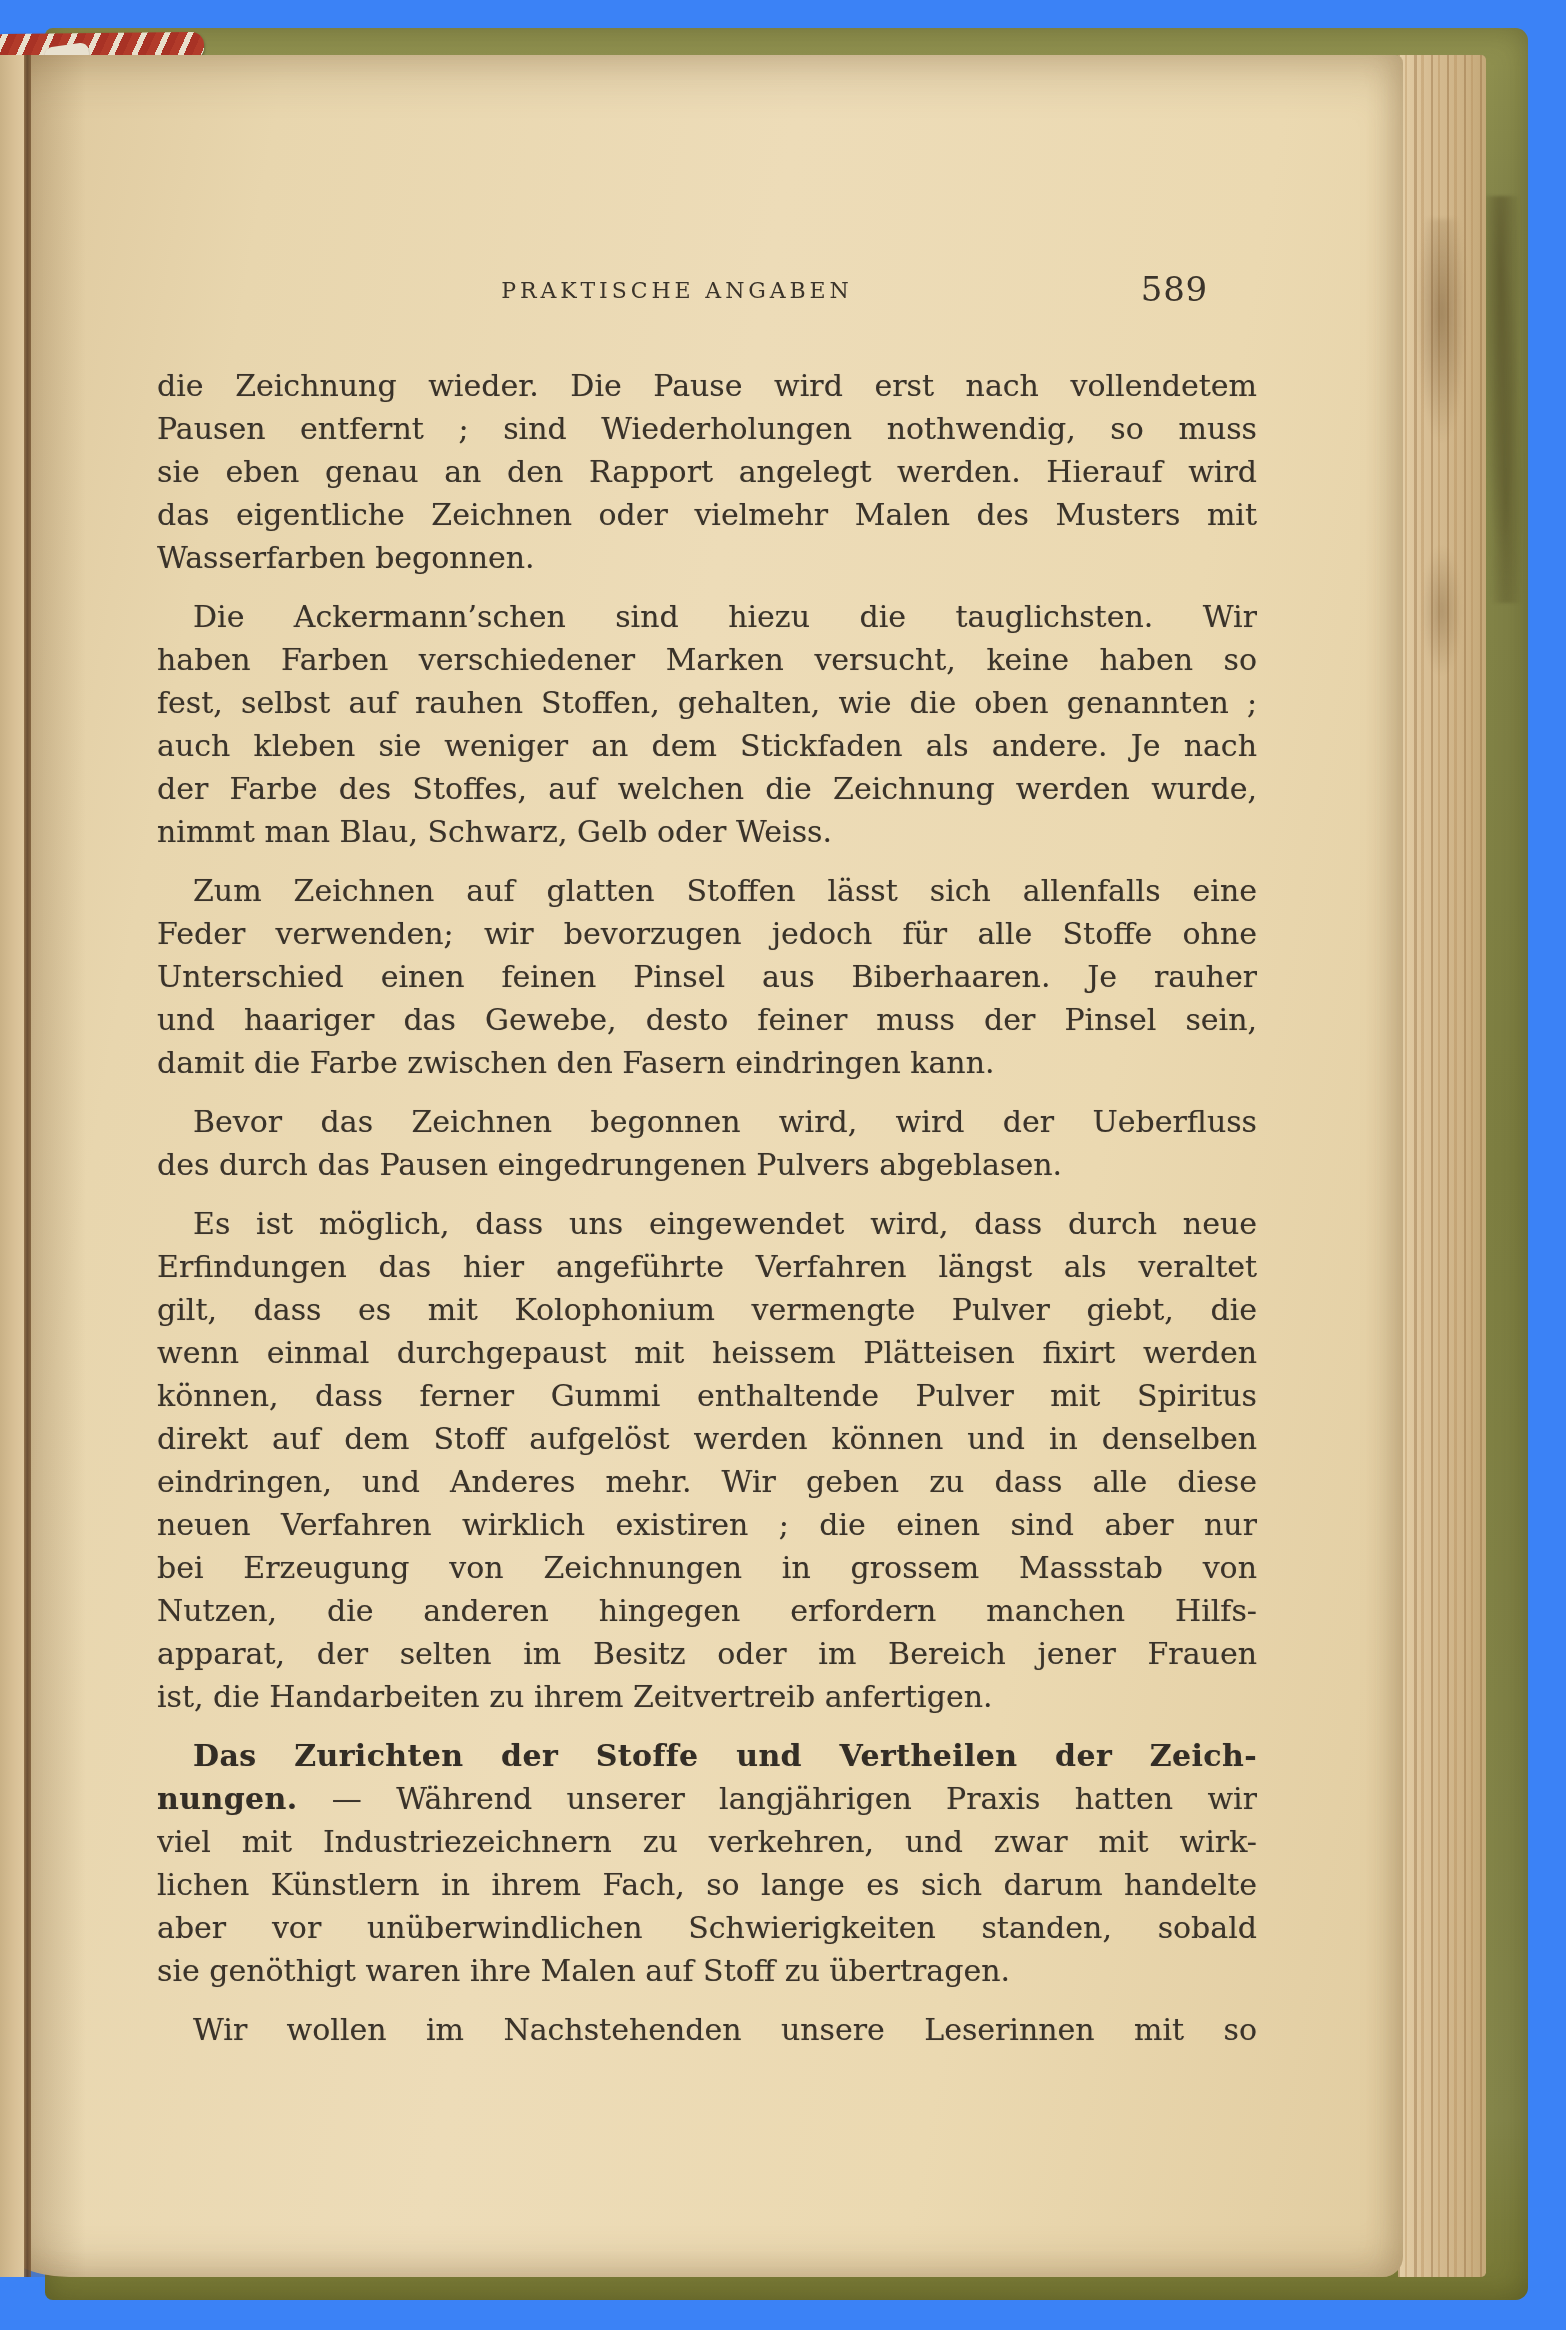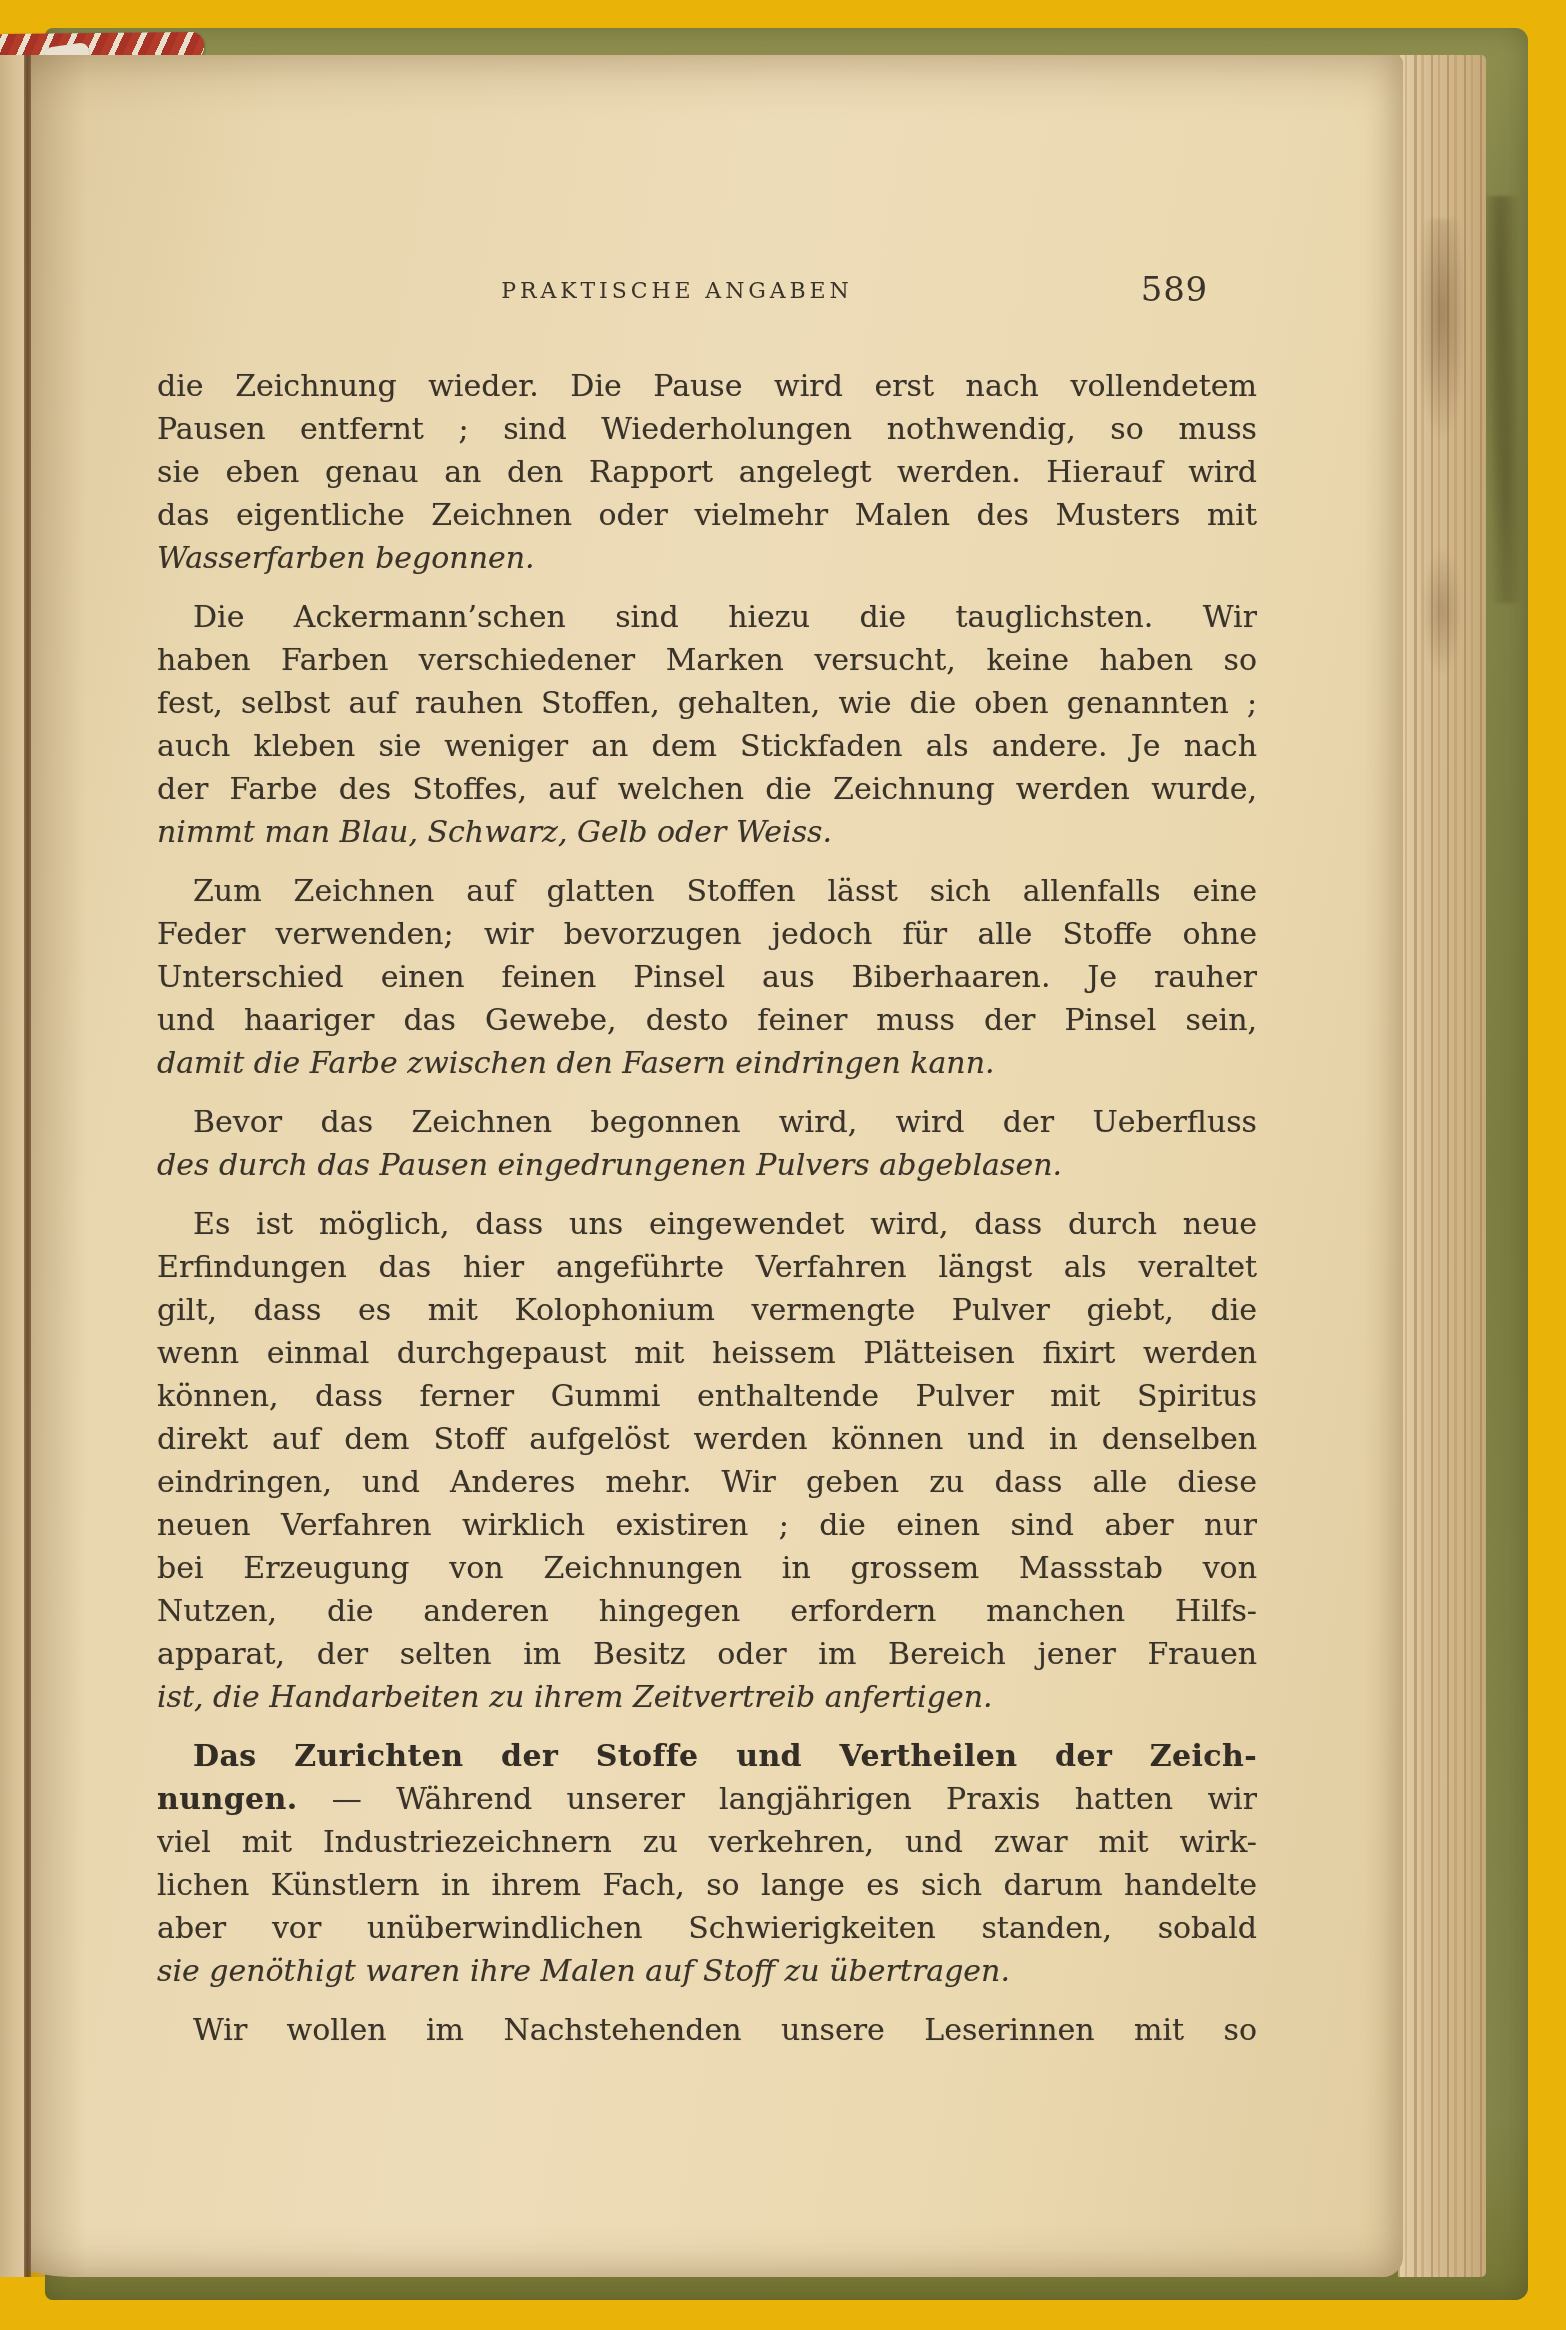--- a/index.html
+++ b/index.html
@@ -1,18 +1,18 @@
 <!DOCTYPE html>
 <html style="font-size:12.5px"><head>
 <meta charset="utf-8">
 <style>
   html,body { margin:0; padding:0; background:#0d0f0d; }
   .photo {
     position:relative; width:1566px; height:2330px; overflow:hidden;
-    background:#eab308;
+    background:#3b82f6;
     font-family:"DejaVu Serif","Liberation Serif",serif;
   }
   
   .cover {
     position:absolute; left:45px; top:28px; width:1483px; height:2272px;
     background:linear-gradient(180deg,#90914f 0%,#84854a 8%,#7d7e41 50%,#84854a 92%,#767733 100%);
     border-radius:7.8px 12.5px 12.5px 7.8px;
     box-shadow:inset 0 0 31px rgba(40,40,10,.35);
   }
   .cover-mottle {
@@ -91,21 +91,21 @@
   .page-number {
     position:absolute; right:49px; top:-4.7px; font-size:34px; line-height:41px; letter-spacing:0.8px;
   }
   .body-text {
     position:absolute; left:157px; top:364px; width:1100px;
     font-size:30px; line-height:43px; color:#3a332a;
     text-shadow:0 0 0.8px rgba(58,51,42,.35);
   }
   .line { text-align:justify; text-align-last:justify; white-space:normal; overflow:hidden; }
   .line.indent { padding-left:36px;margin-top:16px; }
-  .line.end { text-align-last:left;font-style:italic; }
+  .line.end { text-align-last:left; }
   .bold { font-weight:700; color:#332d25; letter-spacing:0.4px; }
 </style>
 </head>
 <body>
 
 <div class="photo">
 
   <div class="cover"></div>
   <div class="cover-mottle"></div>
 

